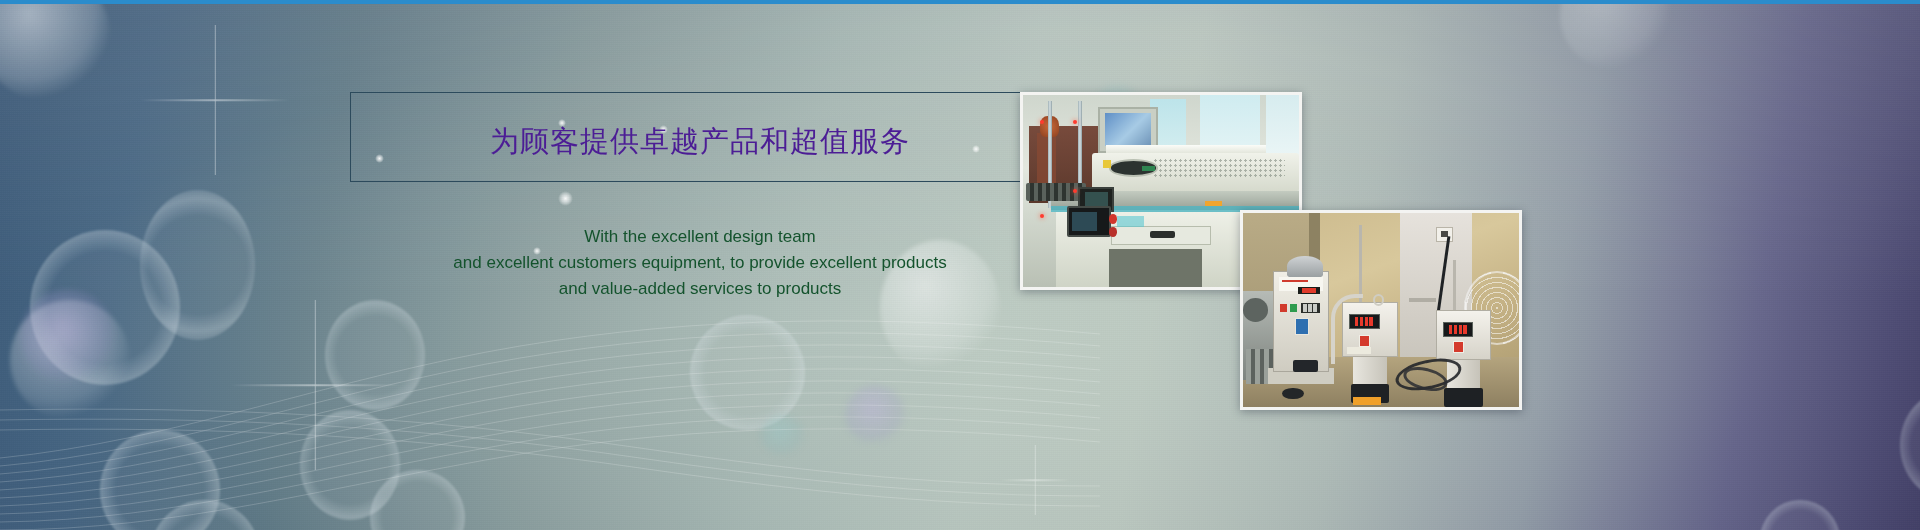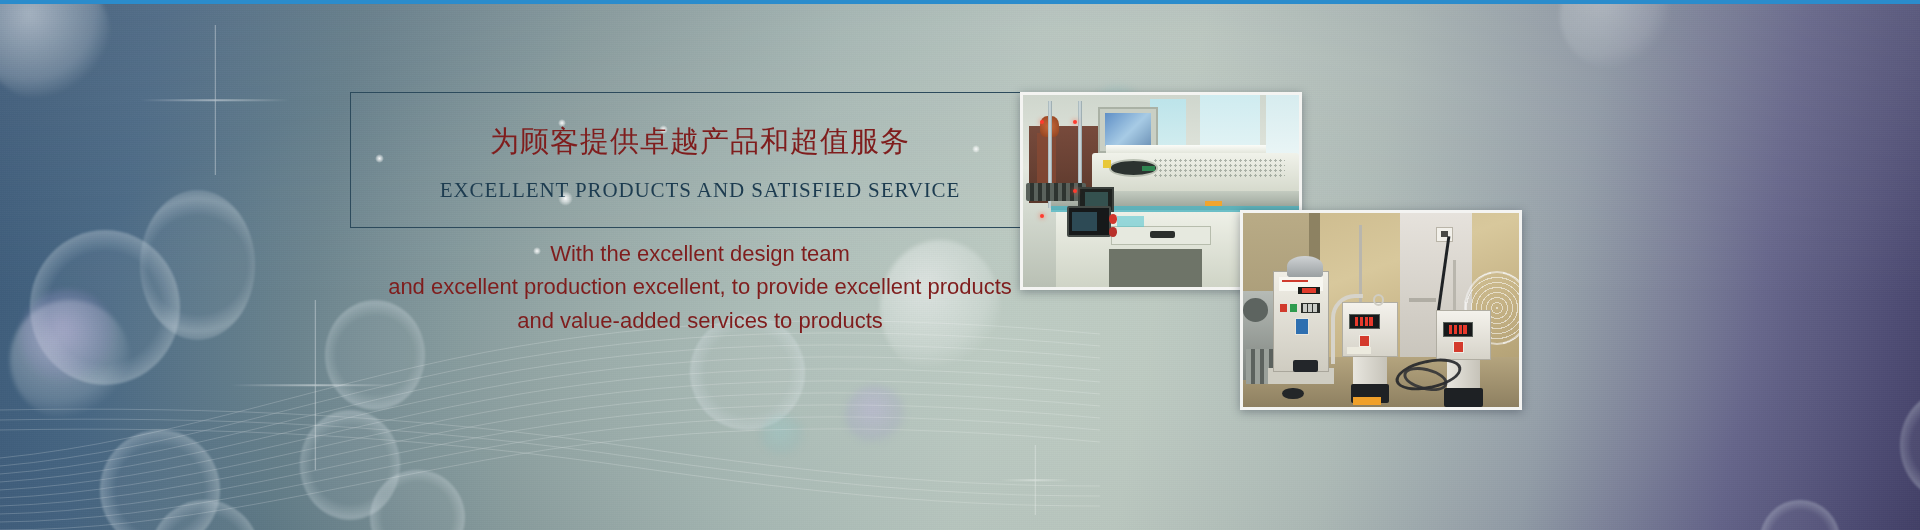--- a/index.html
+++ b/index.html
@@ -99,21 +99,21 @@
   }
   .framed{
     border:1px solid #2c4a5c;
     padding:30px 26px 22px;
     width:auto;
   }
   .headline{
     font-family:"DejaVu Sans", sans-serif;
     font-size:29px;
     line-height:1.25;
-    color:#7f1d1d;
+    color:#4c1d95;
     letter-spacing:1px;
     white-space:nowrap;
   }
   .subhead{
     font-family:"Liberation Serif", serif;
     font-size:21px;
     line-height:1.3;
     color:#1d3c50;
     letter-spacing:.9px;
     margin-top:18px;
@@ -122,25 +122,25 @@
   .slogan{
     margin-top:34px;
     font-family:"DejaVu Sans", sans-serif;
     font-size:25px;
     color:#1e3c4e;
     letter-spacing:22px;
     text-indent:22px;
     white-space:nowrap;
   }
   .blurb{
-    margin-top:9px;
+    margin-top:42px;
     font-family:"Liberation Sans", sans-serif;
-    font-size:22px;
+    font-size:17px;
     line-height:1.53;
-    color:#7f1d1d;
+    color:#14532d;
   }
   .blurb div{white-space:nowrap;}
 
   
   .photo{
     position:absolute;
     border:3px solid #f4f4f2;
     box-sizing:border-box;
     box-shadow:0 2px 9px rgba(20,30,45,.35);
     overflow:hidden;
@@ -299,27 +299,26 @@
     </g>
   </svg>
 
   <div class="bg-noise"></div>
   <div class="topbar" style="background:#2b8ccc;"></div>
 
   <div class="text-col">
 
     <div class="framed">
       <div class="headline">为顾客提供卓越产品和超值服务</div>
-      <div class="subhead">EXCELLENT PRODUCTS AND SATISFIED SERVICE</div>
     </div>
 
 
     <div class="blurb">
       <div>With the excellent design team</div>
-      <div>and excellent production excellent, to provide excellent products</div>
+      <div>and excellent customers equipment, to provide excellent products</div>
       <div>and value-added services to products</div>
     </div>
   </div>
 
   <div class="photo" style="left:1020px;top:92px;width:282px;height:198px;z-index:5;">
     <div class="inner">
       <div class="p1-wall"></div>
       <div class="p1-winL"></div>
         <div class="p1-winR"></div>
         <div class="p1-winR2"></div>

